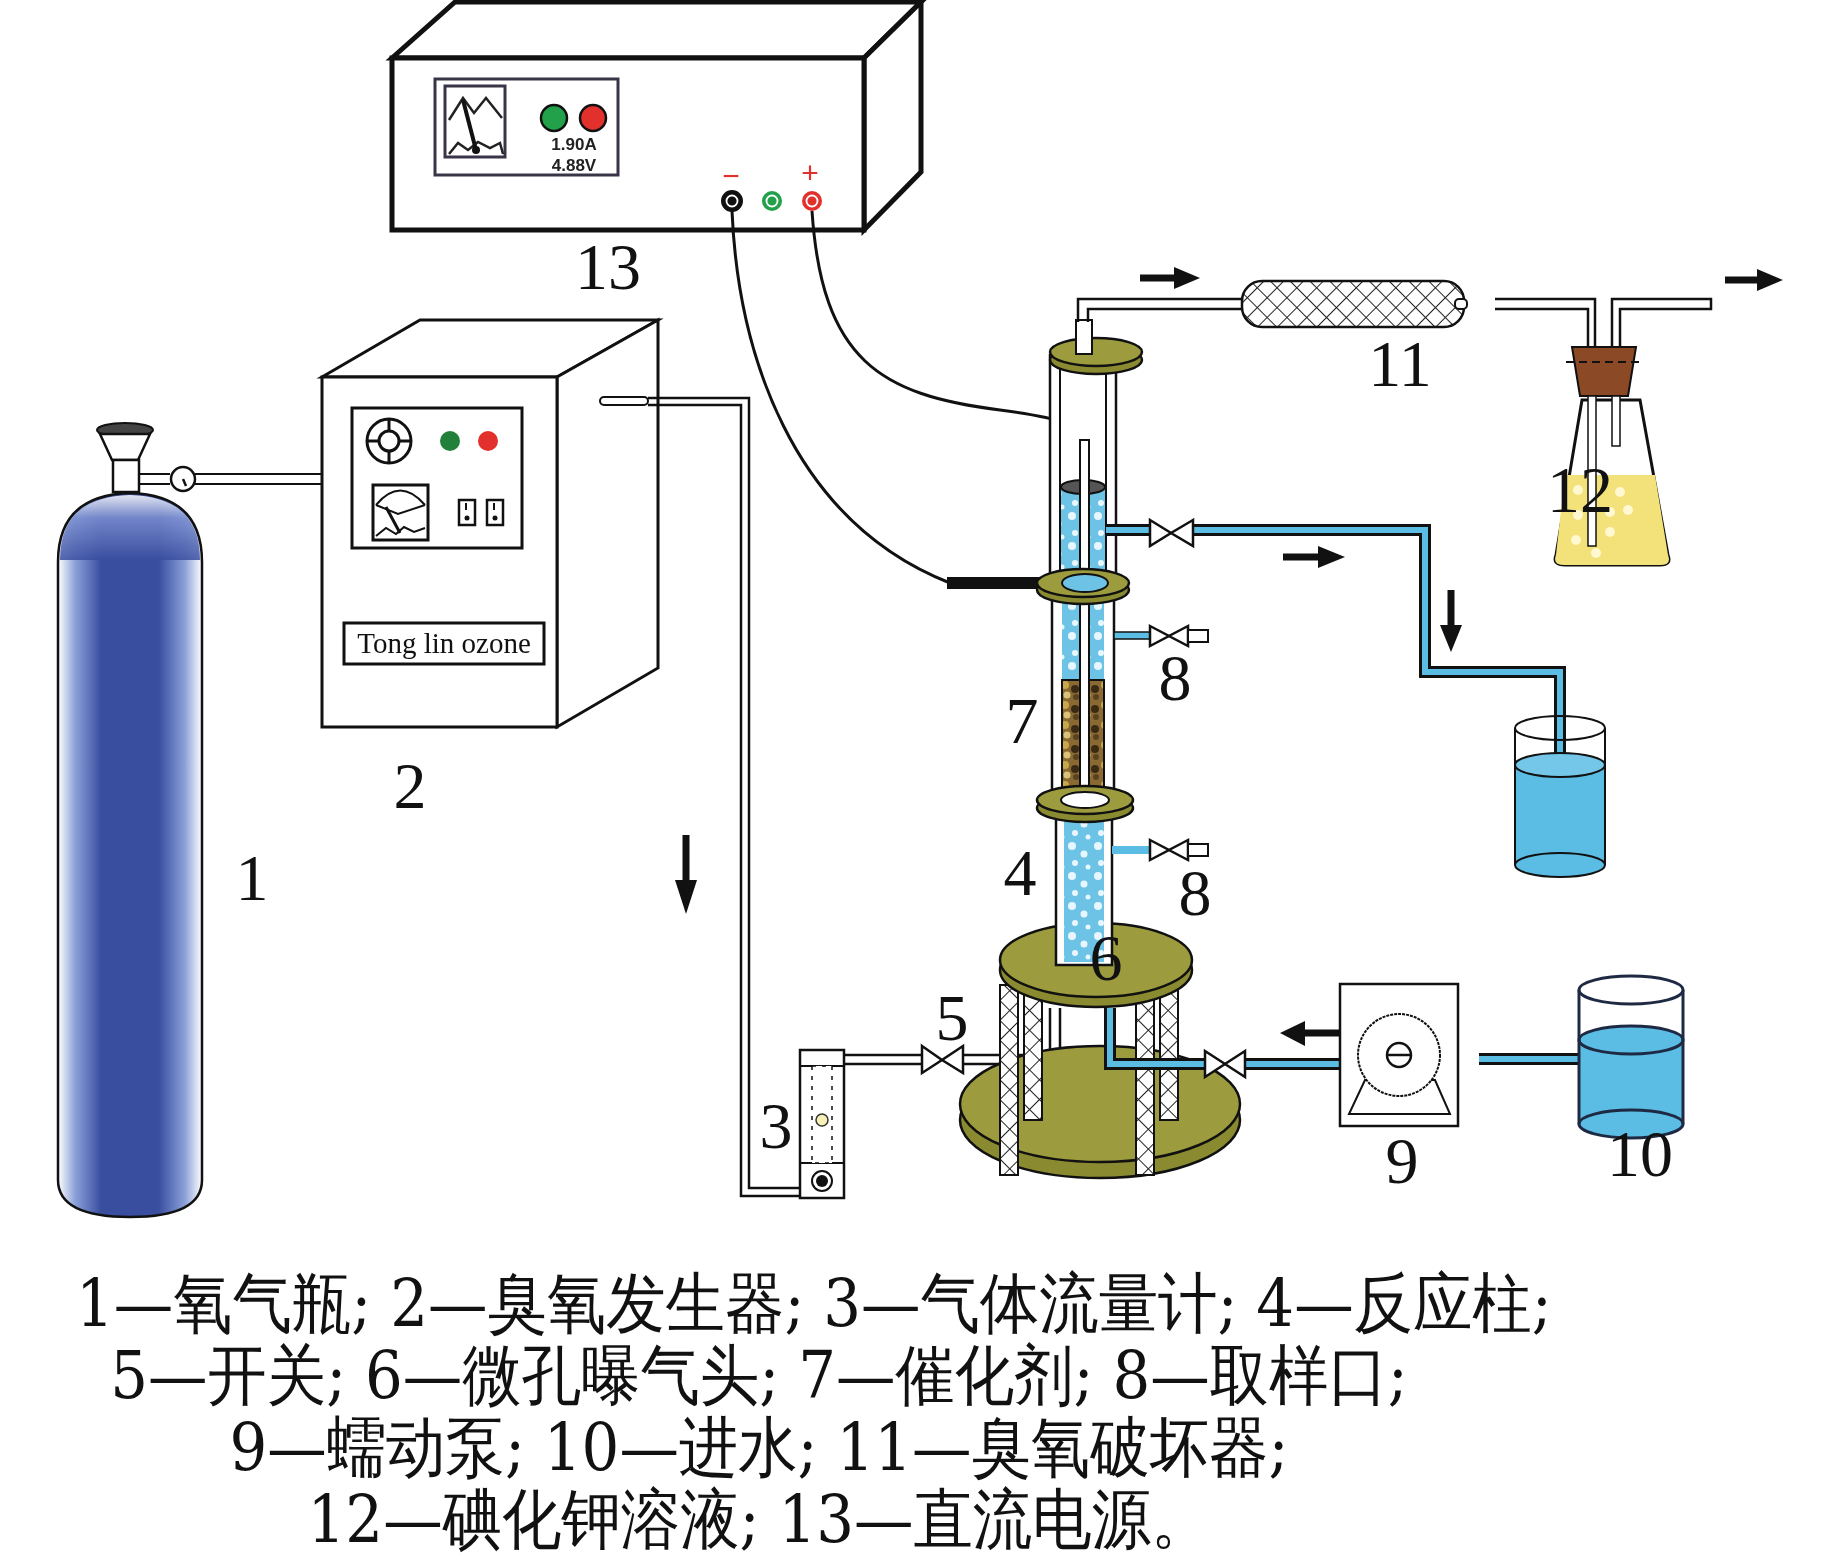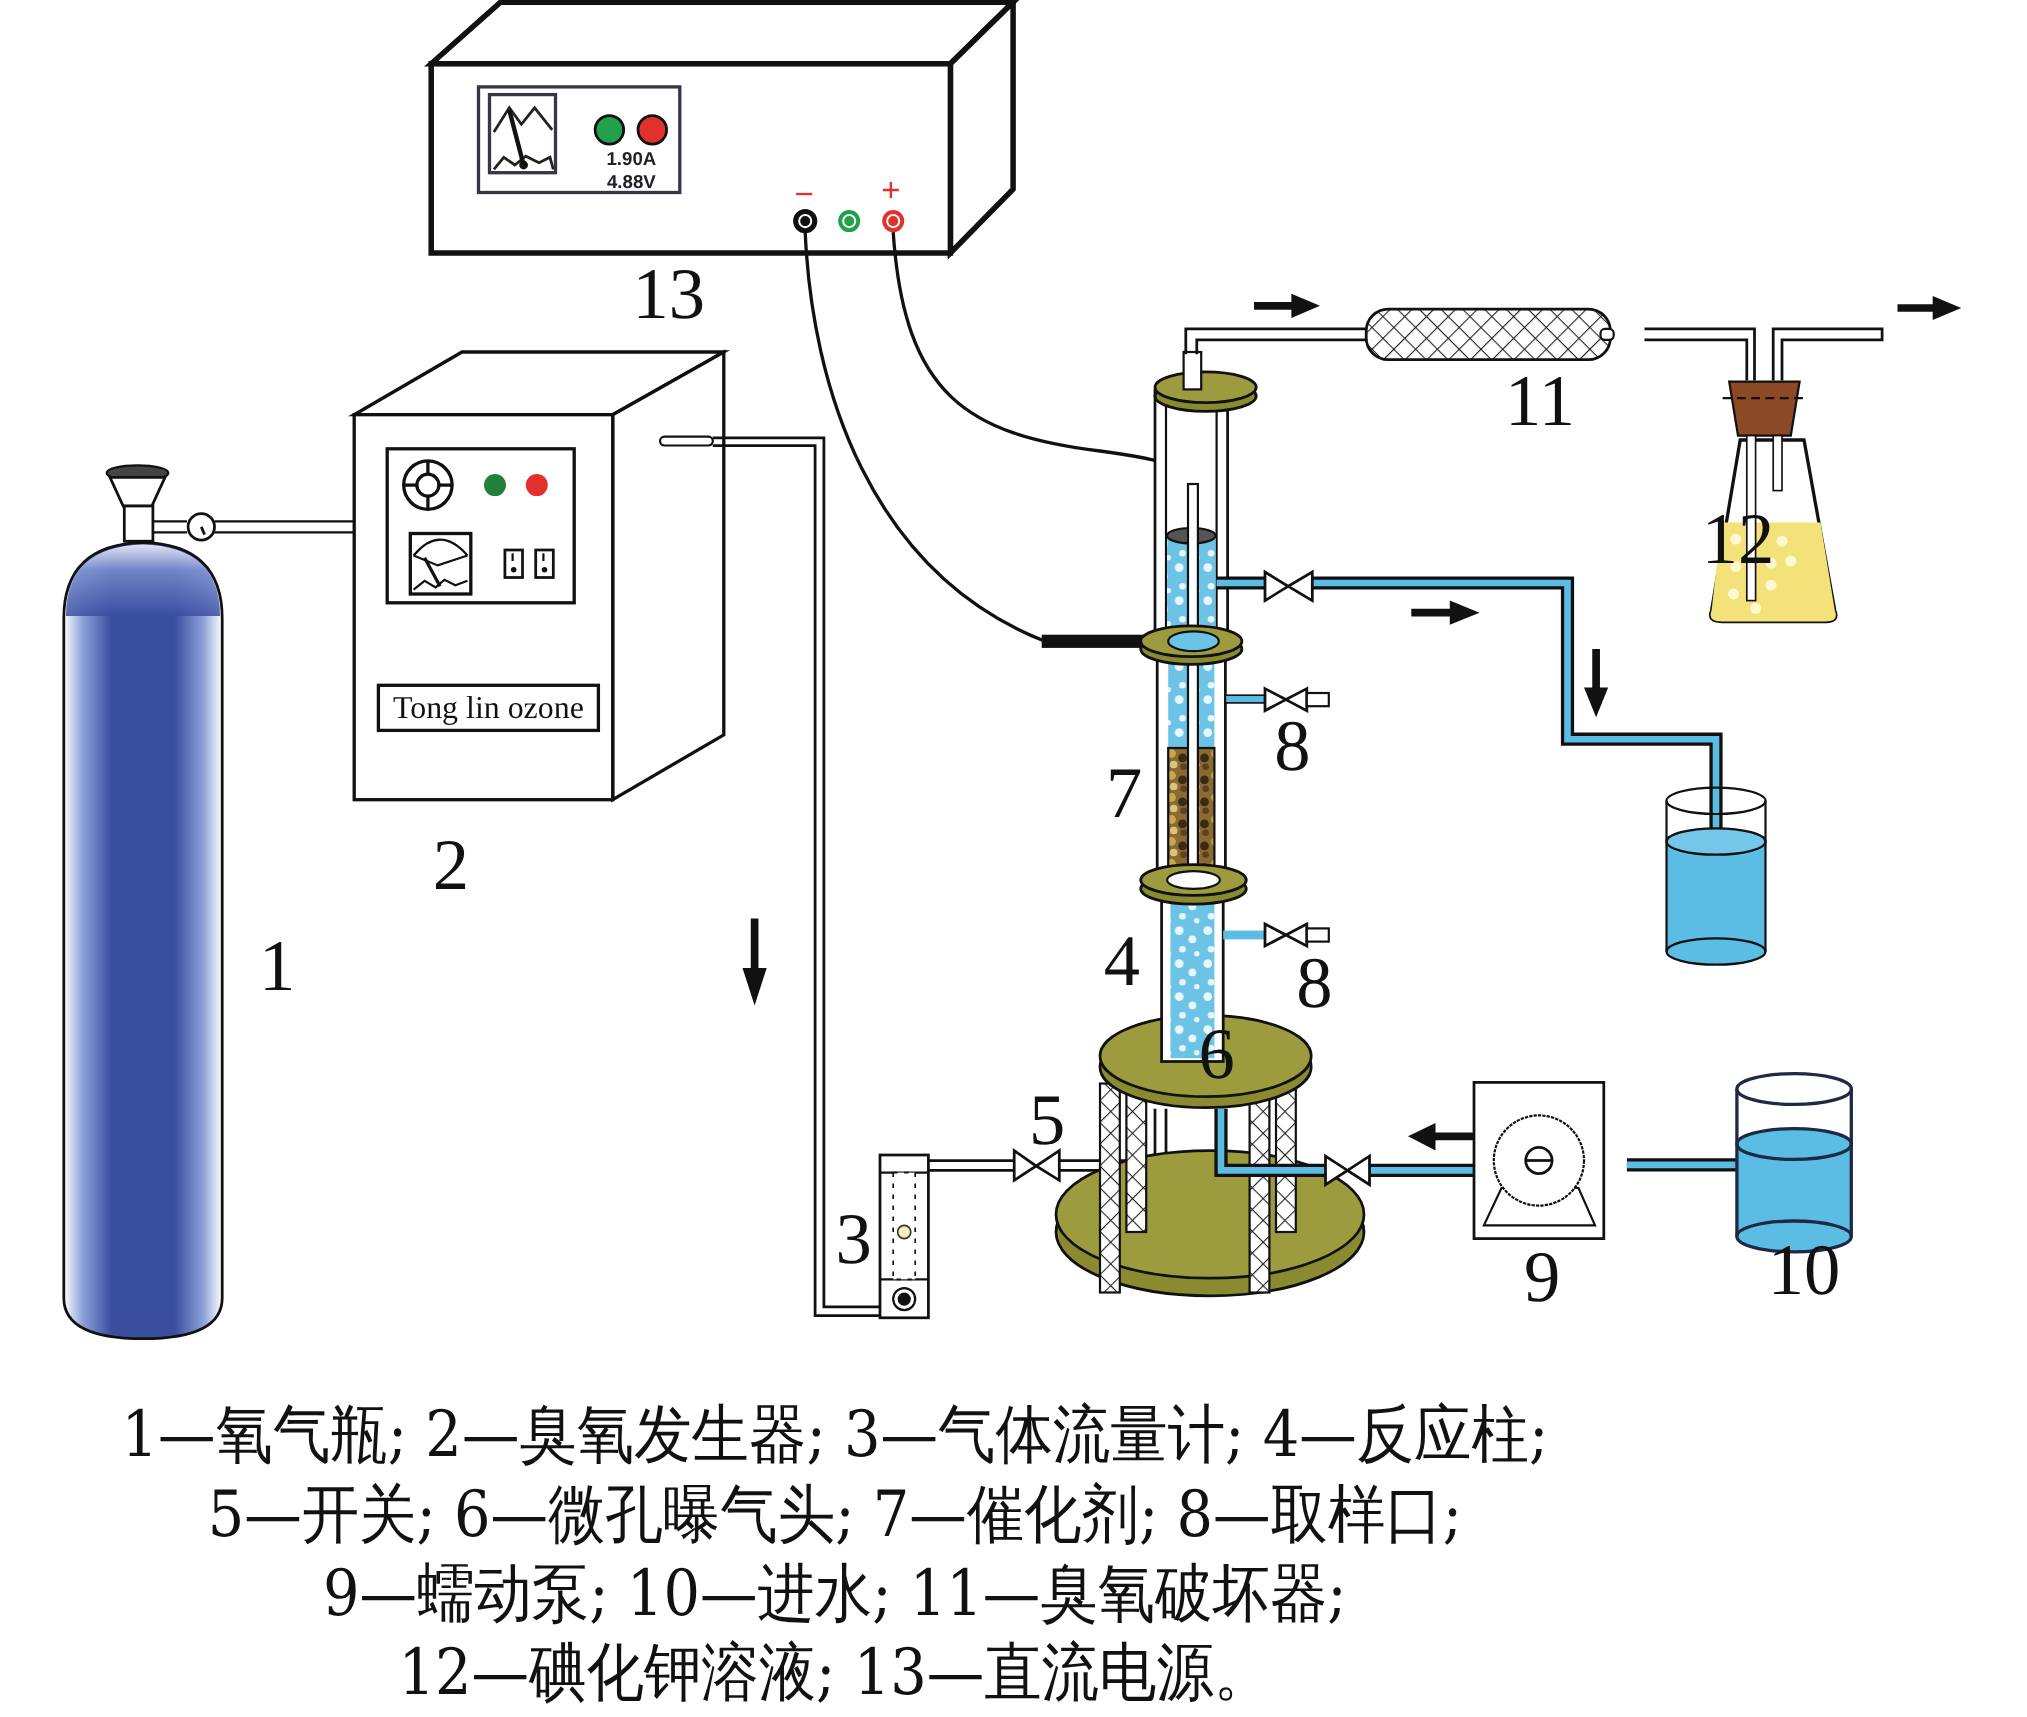--- a/index.html
+++ b/index.html
@@ -2,21 +2,21 @@
 <html><head>
 <meta charset="utf-8">
 <style>
   html, body { margin: 0; padding: 0; background: #ffffff; }
   body { width: 1843px; height: 1561px; position: relative; overflow: hidden; font-family: "Liberation Serif", "DejaVu Serif", serif; }
   #diagram { position: absolute; left: 0; top: 0; width: 1843px; height: 1270px; }
   .num { font-family: "Liberation Serif", "DejaVu Serif", serif; font-size: 66px; fill: #111; }
   .panel-txt { font-family: "Liberation Sans", "DejaVu Sans", sans-serif; font-weight: bold; font-size: 17px; fill: #222; }
   .brand-txt { font-family: "Liberation Serif", "DejaVu Serif", serif; font-size: 29px; fill: #111; }
   .pol-txt { font-family: "Liberation Sans", "DejaVu Sans", sans-serif; font-size: 30px; fill: #e2312c; }
-  #caption { position: absolute; left: 0; top: 1268px; width: 1518px; text-align: center; font-family: "DejaVu Serif", "Liberation Serif", serif; font-size: 58px; line-height: 72px; color: #111; }
+  #caption { position: absolute; left: 0; top: 1268px; width: 1518px; text-align: center; font-family: "DejaVu Serif", "Liberation Serif", serif; font-size: 66px; line-height: 72px; color: #111; }
   #caption div { white-space: nowrap; transform: scaleX(0.9); }
 </style>
 </head>
 <body>
 
 <svg id="diagram" viewBox="0 0 1843 1270" xmlns="http://www.w3.org/2000/svg">
   <defs>
     <linearGradient id="cylGrad" x1="0" x2="1" y1="0" y2="0">
       <stop offset="0" stop-color="#ffffff"></stop>
       <stop offset="0.12" stop-color="#8aa0d8"></stop>

